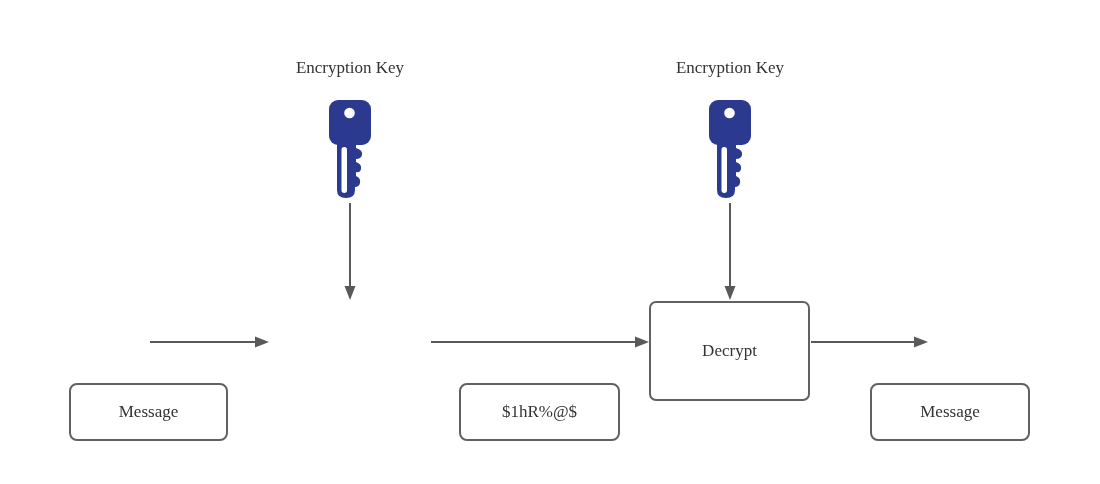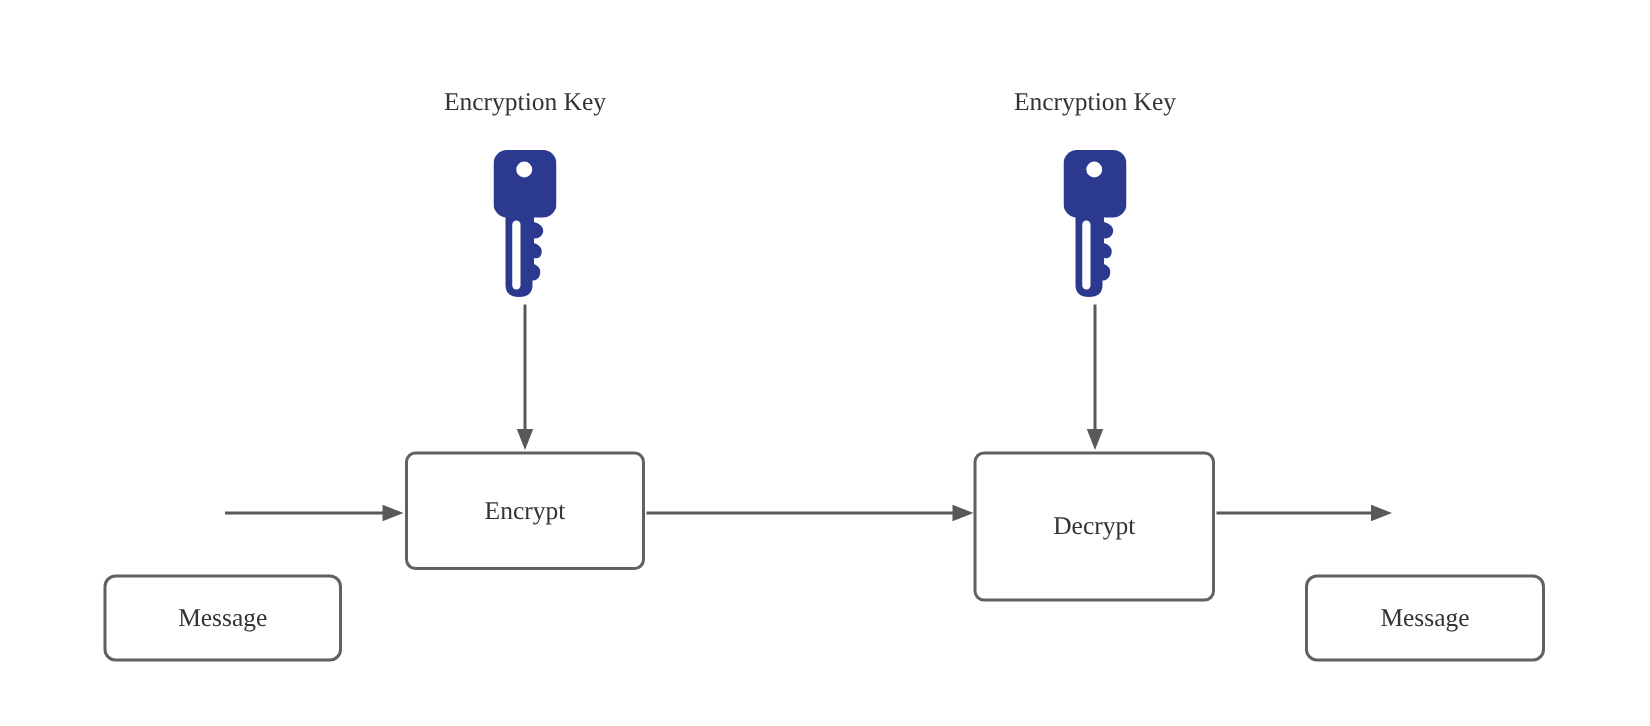--- a/index.html
+++ b/index.html
@@ -112,27 +112,27 @@
     <rect class="key-shape" x="0" y="0" width="42" height="45" rx="9"></rect>
     <path class="key-shape" d="M 8 40 L 27 40 L 27 48
       Q 34 50 33 55 Q 32 59 27 59 L 27 62
       Q 33 64 32 69 Q 31 73 27 72 L 27 76
       Q 32 78 31 83 Q 30 87 26 87 L 26 90
       Q 26 98 17 98 Q 8 98 8 90 Z"></path>
     <circle class="key-cutout" cx="20.5" cy="13" r="5.3"></circle>
     <rect class="key-cutout" x="12.5" y="47" width="5.5" height="46" rx="2.75"></rect>
   </svg>
 
-  <div class="node process encrypt-box">
-    <span>Encrypt</span>
-  </div>
   <div class="node process decrypt-box">
     <span>Decrypt</span>
   </div>
 
   <div class="node terminal message-in">
     <span>Message</span>
+  </div>
+  <div class="node terminal cipher-box">
+    <span>$1hR%@$</span>
   </div>
   <div class="node terminal message-out">
     <span>Message</span>
   </div>
 
 </div>
 
 </body></html>

